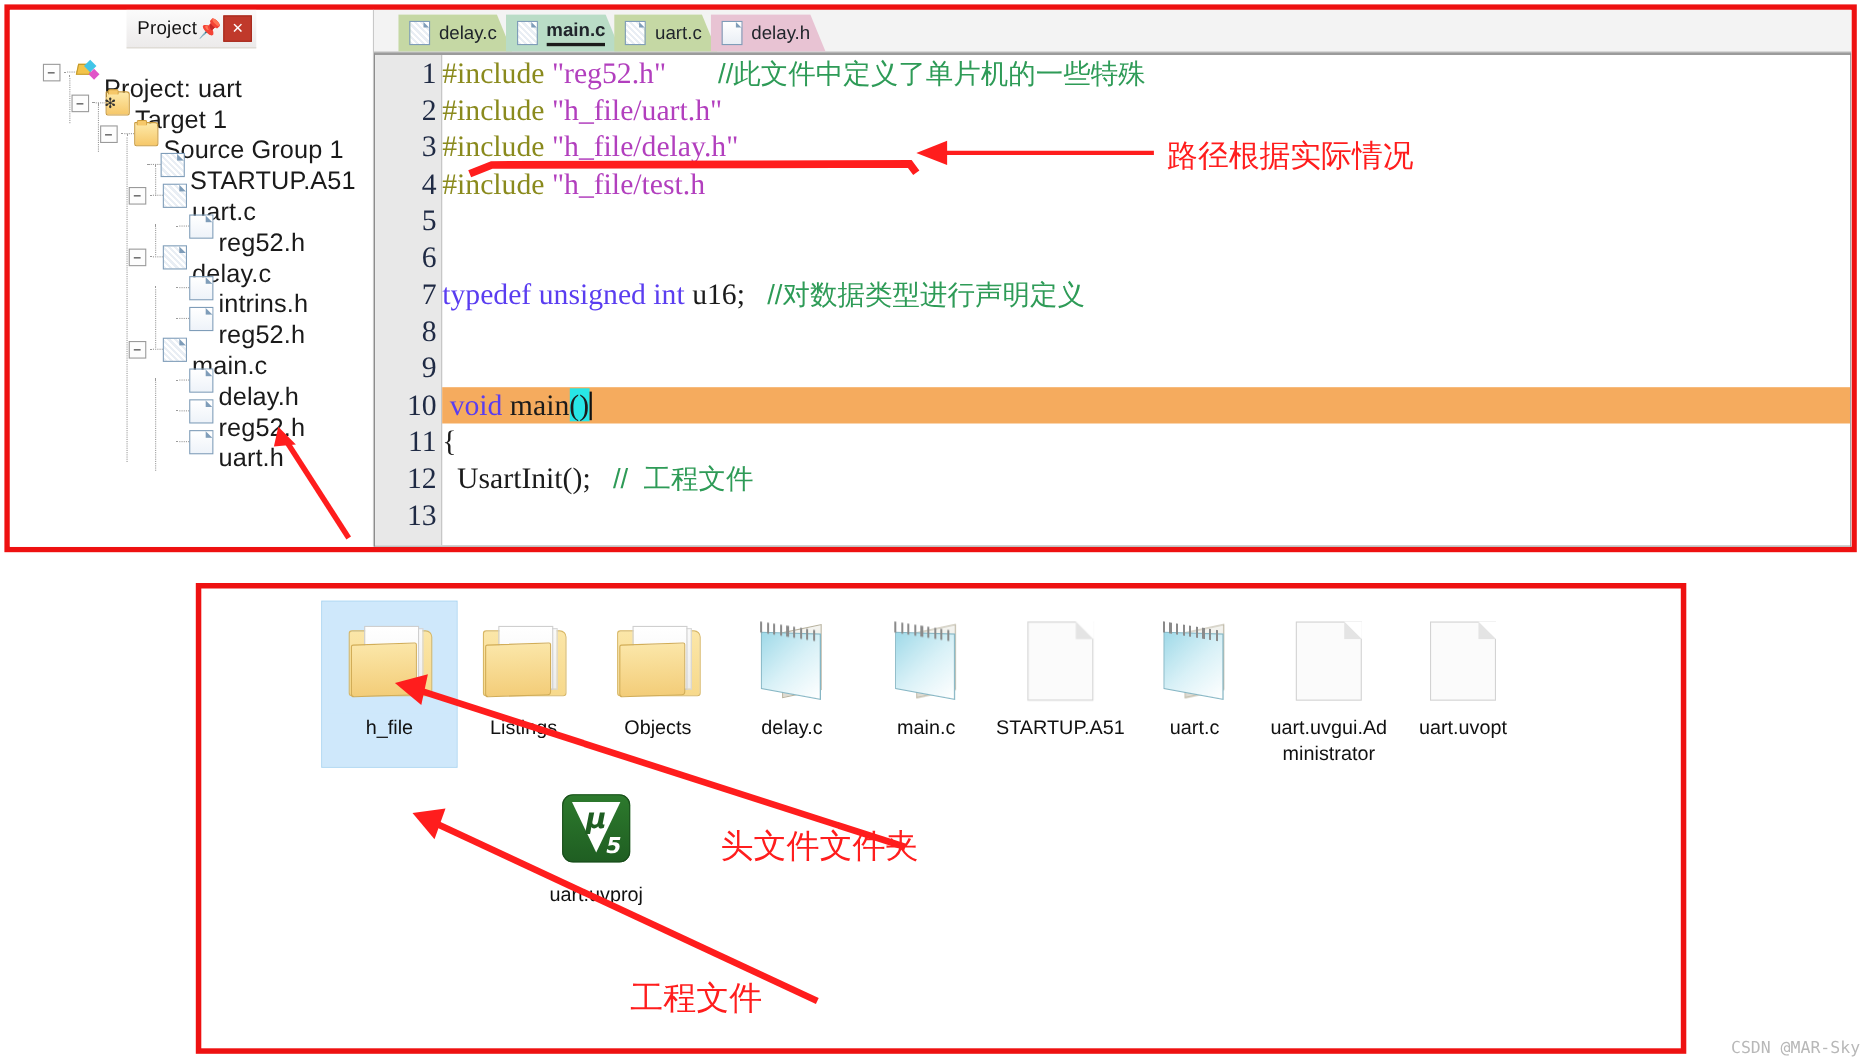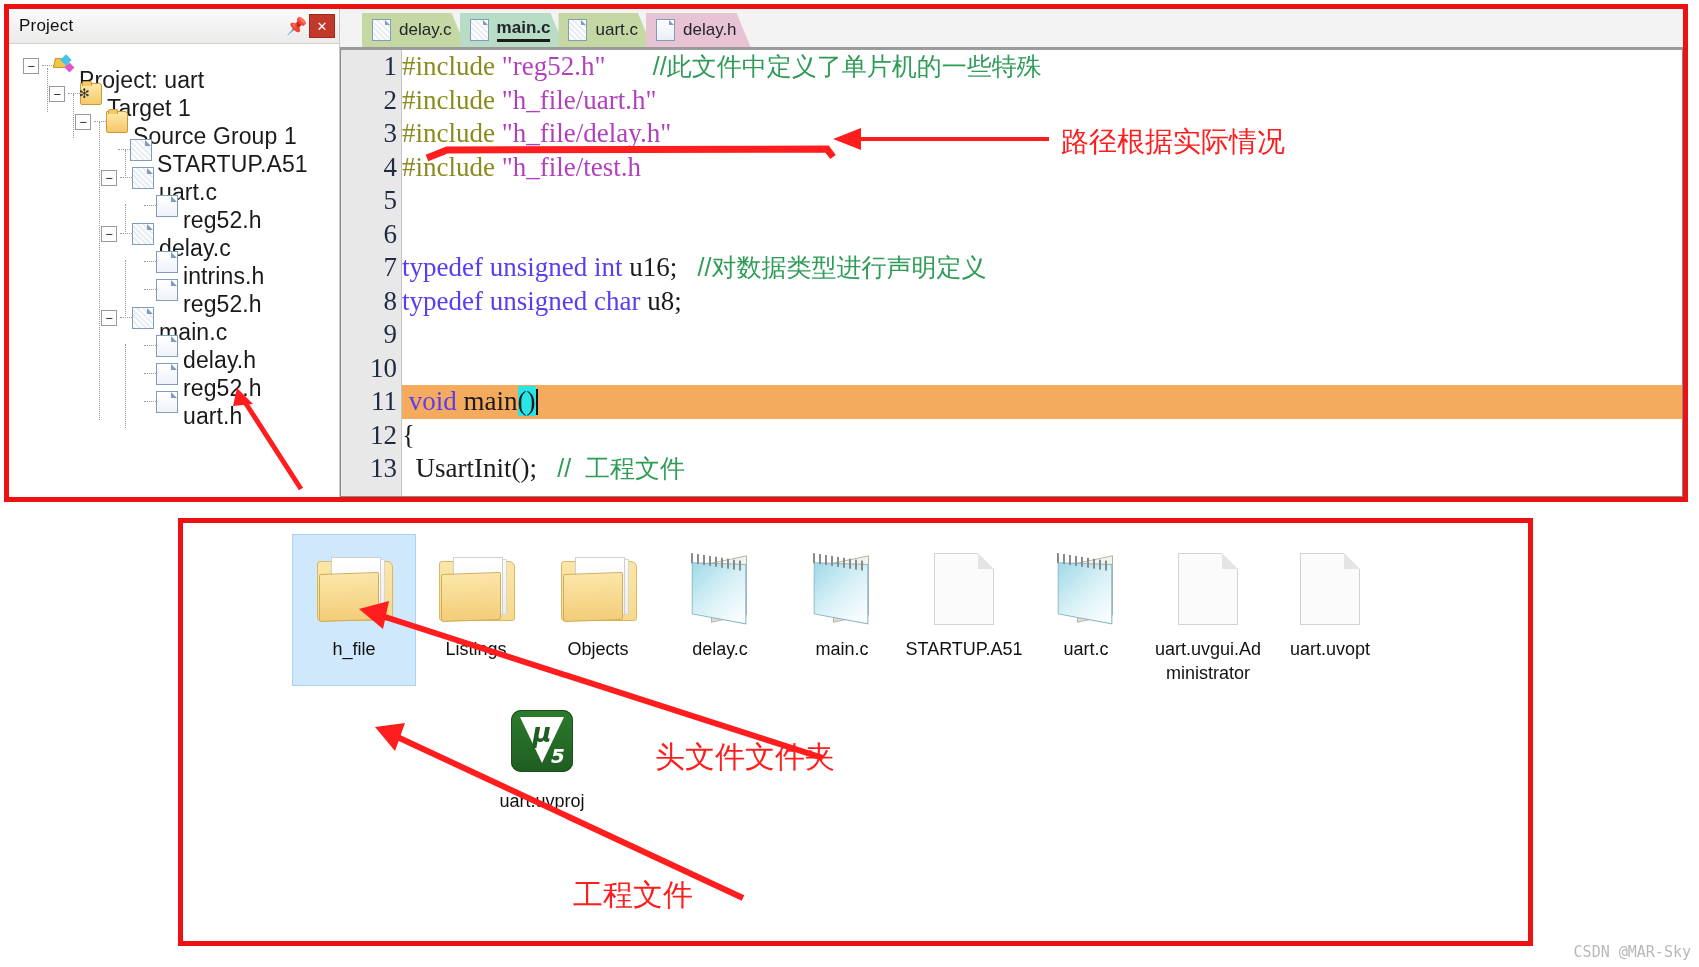--- a/index.html
+++ b/index.html
@@ -6,21 +6,21 @@
   body{width:1699px;height:967px;position:relative;overflow:hidden;
        font-family:"Liberation Sans","DejaVu Sans",sans-serif;}
 
   
   #keil-panel{position:absolute;left:4px;top:4px;width:1684px;height:498px;
               border:5px solid #ee1111;box-sizing:border-box;background:#ffffff;}
   #keil-inner{position:absolute;inset:0;display:flex;background:#ffffff;}
 
   
   #project-pane{width:330px;flex:0 0 330px;display:flex;flex-direction:column;
-                background:#ffffff;border-right:1px solid #c8c8c8;}
+                background:#ffffff;border-right:1px solid #c8c8c8;align-items:center;}
   #project-titlebar{height:34px;flex:0 0 34px;background:linear-gradient(#fbfbfb,#eceaea);
                     border-bottom:1px solid #d4d0c8;display:flex;align-items:center;
                     padding:0 4px 0 10px;}
   #project-title{font-size:17px;color:#111;font-weight:400;flex:1;letter-spacing:.2px;}
   .tb-btn{width:24px;height:24px;display:flex;align-items:center;justify-content:center;
           font-size:15px;color:#222;}
   #pin-btn{font-size:17px;}
   #close-btn{background:#c0392b;color:#fff;font-size:13px;font-weight:bold;
              width:24px;height:22px;border:1px solid #a5281b;}
   #project-tree{flex:1;overflow:hidden;padding:8px 0 0 0;position:relative;}
@@ -96,21 +96,21 @@
   .kw-txt{color:#1b1b1b;}
   .cline.hl{background:#f5ab5e;}
   .brace-hl{background:#28e6e6;color:#1b1b1b;}
   .caret{display:inline-block;width:2px;height:26px;background:#111;vertical-align:-5px;}
 
   
   .ann-cn{position:absolute;color:#ff1d1d;font-size:28px;white-space:nowrap;
           font-family:"DejaVu Sans","Liberation Sans",sans-serif;}
 
   
-  #explorer-panel{position:absolute;left:178px;top:518px;width:1355px;height:428px;
+  #explorer-panel{position:absolute;left:178px;top:530px;width:1355px;height:428px;
                   border:5px solid #ee1111;box-sizing:border-box;background:#ffffff;}
   #icon-grid{position:absolute;left:110px;top:12px;width:1110px;display:flex;}
   .fitem{width:122px;display:flex;flex-direction:column;align-items:center;padding-top:8px;}
   .ibox{width:110px;height:92px;display:flex;align-items:center;justify-content:center;}
   .fname{font-size:18px;color:#111;text-align:center;line-height:24px;width:118px;
          word-break:break-all;margin-top:2px;}
   .fitem.selected .ibox,.fitem.selected .fname{background:#cfe8fb;}
   .fitem.selected{outline:1px solid #a8d4f2;background:#cfe8fb;}
 
   
@@ -329,21 +329,20 @@
           <div class="gnum">13</div>
         </div>
         <div id="codecol">
           <div class="cline"><span class="kw-pre">#include</span><span class="kw-txt"> </span><span class="kw-str">"reg52.h"</span><span class="kw-txt">       </span><span class="kw-cmt">//此文件中定义了单片机的一些特殊</span></div>
           <div class="cline"><span class="kw-pre">#include</span><span class="kw-txt"> </span><span class="kw-str">"h_file/uart.h"</span></div>
           <div class="cline"><span class="kw-pre">#include</span><span class="kw-txt"> </span><span class="kw-str">"h_file/delay.h"</span></div>
           <div class="cline"><span class="kw-pre">#include</span><span class="kw-txt"> </span><span class="kw-str">"h_file/test.h</span></div>
           <div class="cline"></div>
           <div class="cline"></div>
           <div class="cline"><span class="kw-kw">typedef unsigned int</span><span class="kw-txt"> u16;</span><span class="kw-txt">   </span><span class="kw-cmt">//对数据类型进行声明定义</span></div>
-          <div class="cline"><span class="kw-kw">typedef unsigned char</span><span class="kw-txt"> u8;</span></div>
           <div class="cline"></div>
           <div class="cline"></div>
           <div class="cline hl"><span class="kw-txt"> </span><span class="kw-kw">void</span><span class="kw-txt"> main</span><span class="brace-hl">()</span><span class="caret"></span></div>
           <div class="cline"><span class="kw-txt">{</span></div>
           <div class="cline"><span class="kw-txt">  UsartInit();</span><span class="kw-txt">   </span><span class="kw-cmt">//  工程文件</span></div>
         </div>
       </div>
     </div>
   </div>
  </div>

